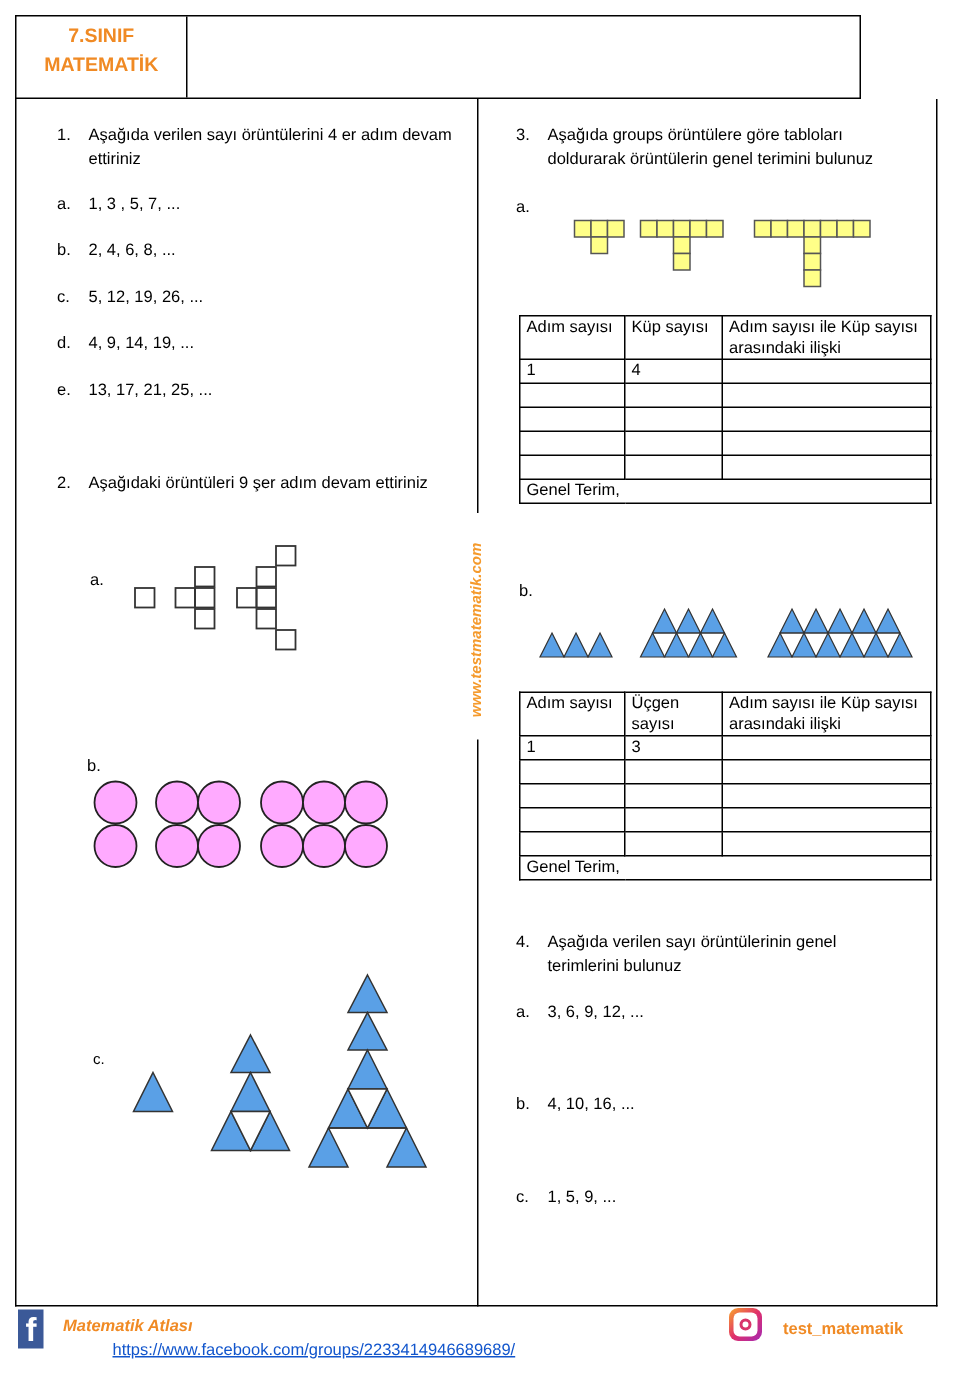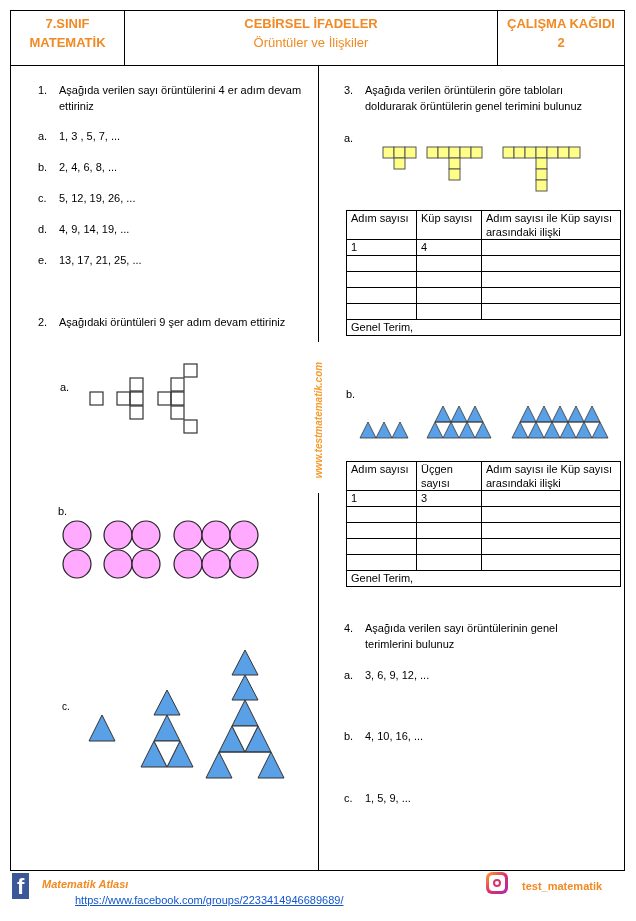--- a/index.html
+++ b/index.html
@@ -1,19 +1,19 @@
 <!DOCTYPE html>
 <html><head>
 <meta charset="utf-8">
 <style>
   html,body{margin:0;padding:0;background:#fff;}
   body{width:636px;height:921px;position:relative;overflow:hidden;font-family:"Liberation Sans","DejaVu Sans",sans-serif;color:#000;}
   .abs{position:absolute;}
   .orange{color:#f08a24;}
-  .hdr{position:absolute;left:10px;top:10px;width:615px;height:56px;border:1px solid #000;box-sizing:border-box;}
+  .hdr{position:absolute;left:10px;top:10px;width:564px;height:56px;border:1px solid #000;box-sizing:border-box;}
   .hdr .cell{position:absolute;top:0;height:100%;text-align:center;font-weight:bold;font-size:13px;line-height:19px;padding-top:3px;box-sizing:border-box;}
   .hdr .c1{left:0;width:114px;border-right:1px solid #000;}
   .hdr .c2{left:114px;width:373px;border-right:1px solid #000;}
   .hdr .c3{left:487px;width:126px;}
   .hdr .sub{font-weight:normal;font-size:13px;}
   .body{position:absolute;left:10px;top:66px;width:615px;height:805px;border:1px solid #000;border-top:none;box-sizing:border-box;}
   .vline{position:absolute;left:318px;width:1px;background:#000;}
   .q{position:absolute;font-size:11px;line-height:16px;}
   .q .num{position:absolute;left:0;top:0;}
   .q .txt{position:absolute;left:21px;top:0;}
@@ -31,28 +31,20 @@
   .ig .ring{position:absolute;left:7px;top:7px;width:8px;height:8px;border-radius:50%;border:2px solid #d8346b;box-sizing:border-box;}
 </style>
 </head>
 <body>
 
 <div class="hdr">
   <div class="cell c1 orange">
     <div>7.SINIF</div>
     <div>MATEMATİK</div>
   </div>
-  <div class="cell c2 orange">
-    <div>CEBİRSEL İFADELER</div>
-    <div class="sub">Örüntüler ve İlişkiler</div>
-  </div>
-  <div class="cell c3 orange">
-    <div>ÇALIŞMA KAĞIDI</div>
-    <div>2</div>
-  </div>
 </div>
 
 <div class="body"></div>
 <div class="vline" style="top:66px;height:276px;"></div>
 <div class="vline" style="top:493px;height:378px;"></div>
 <div class="watermark">
     <span>www.testmatematik.com</span>
   </div>
 
 <div class="q" style="left:38px;top:82px;width:280px;">
@@ -127,21 +119,21 @@
     <polygon points="173,78 186,104 160,104"></polygon>
     <polygon points="160,104 147,78 173,78" fill="#fff"></polygon>
     <polygon points="134,104 147,130 121,130"></polygon>
     <polygon points="186,104 199,130 173,130"></polygon>
     <line x1="134" y1="104" x2="186" y2="104"></line>
   </g>
 </svg>
 
 <div class="q" style="left:344px;top:82px;width:280px;">
   <span class="num">3.</span>
-  <span class="txt"><span>Aşağıda verilen örüntülerin göre tabloları</span><br><span>doldurarak örüntülerin genel terimini bulunuz</span></span>
+  <span class="txt"><span>Aşağıda groups örüntülere göre tabloları</span><br><span>doldurarak örüntülerin genel terimini bulunuz</span></span>
 </div>
 <div class="item" style="left:344px;top:131px;">a.</div>
 <svg class="abs" style="left:380px;top:145px;" width="205" height="50">
   <g fill="#ffff88" stroke="#555" stroke-width="1">
 
     <rect x="3" y="2" width="11" height="11"></rect>
       <rect x="14" y="2" width="11" height="11"></rect>
       <rect x="25" y="2" width="11" height="11"></rect>
     <rect x="14" y="13" width="11" height="11"></rect>
 

